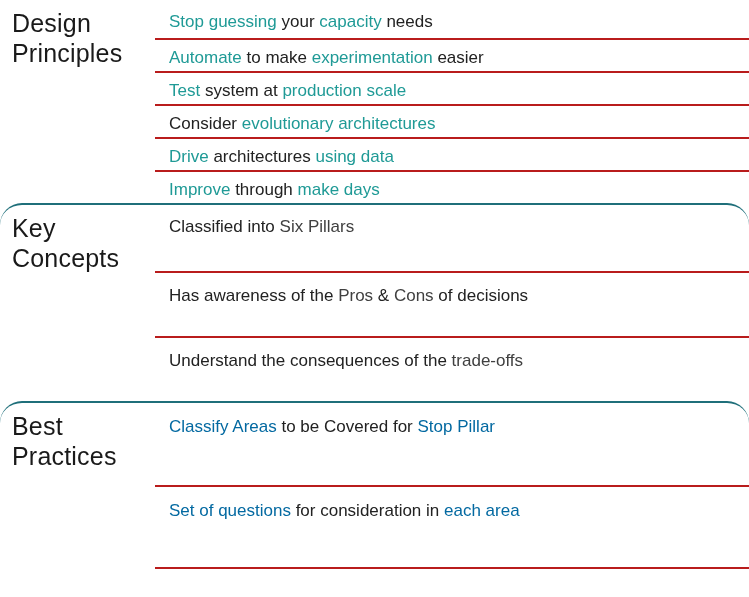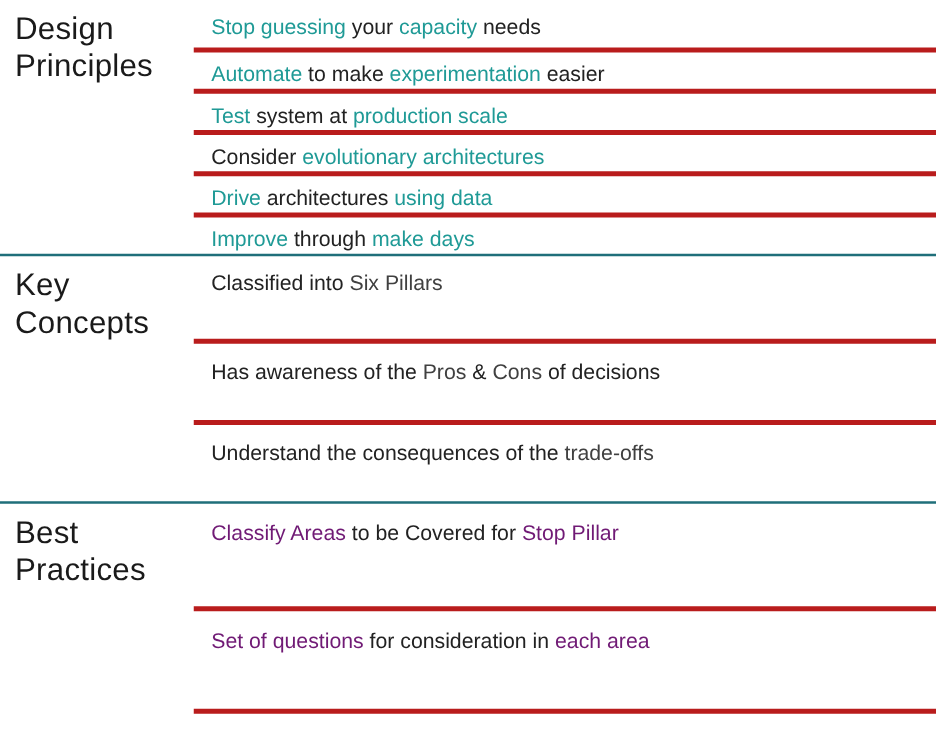--- a/index.html
+++ b/index.html
@@ -18,20 +18,21 @@
     position: relative;
     width: 749px;
     height: 597px;
     box-sizing: border-box;
   }
   .section {
     display: flex;
     align-items: flex-start;
     border-top: 2px solid #1f6f7a;
     box-sizing: border-box;
+    border-radius: 22px;
   }
   .section.first {
     border-top: none;
   }
   .section-label {
     width: 155px;
     flex: 0 0 155px;
     box-sizing: border-box;
     padding: 8px 10px 0 12px;
     font-size: 25px;
@@ -39,41 +40,41 @@
     color: #1a1a1a;
     font-weight: 400;
     letter-spacing: 0.2px;
   }
   .rows {
     flex: 1 1 auto;
     box-sizing: border-box;
   }
   .row {
     box-sizing: border-box;
-    border-top: 4px solid #b91c1c;
+    border-top: 2px solid #b91c1c;
     padding: 8px 6px 7px 14px;
     font-size: 17px;
     line-height: 22px;
     color: #222222;
   }
   .row.firstrow {
     border-top: none;
   }
   
   .s-design .row { height: 33px; padding-top: 7px; }
   .s-design .row.firstrow { height: 38px; padding-top: 11px; }
   .s-key .row { height: 65px; padding-top: 12px; }
   .s-key .row.firstrow { height: 66px; padding-top: 11px; }
   .s-best .row { height: 82px; padding-top: 13px; }
   .s-best .row.firstrow { height: 82px; padding-top: 13px; }
   .s-best .row.tail { height: 42px; }
 
   .teal { color: #1f9a96; margin-top: 48px; }
   .gold { color: #404040; }
-  .blue { color: #701a75; }
+  .blue { color: #0369a1; }
   .plain { color: #222222; }
 </style>
 </head>
 <body>
 
 <div class="board">
 
   <div class="section first s-design">
     <div class="section-label">Design Principles</div>
     <div class="rows">

